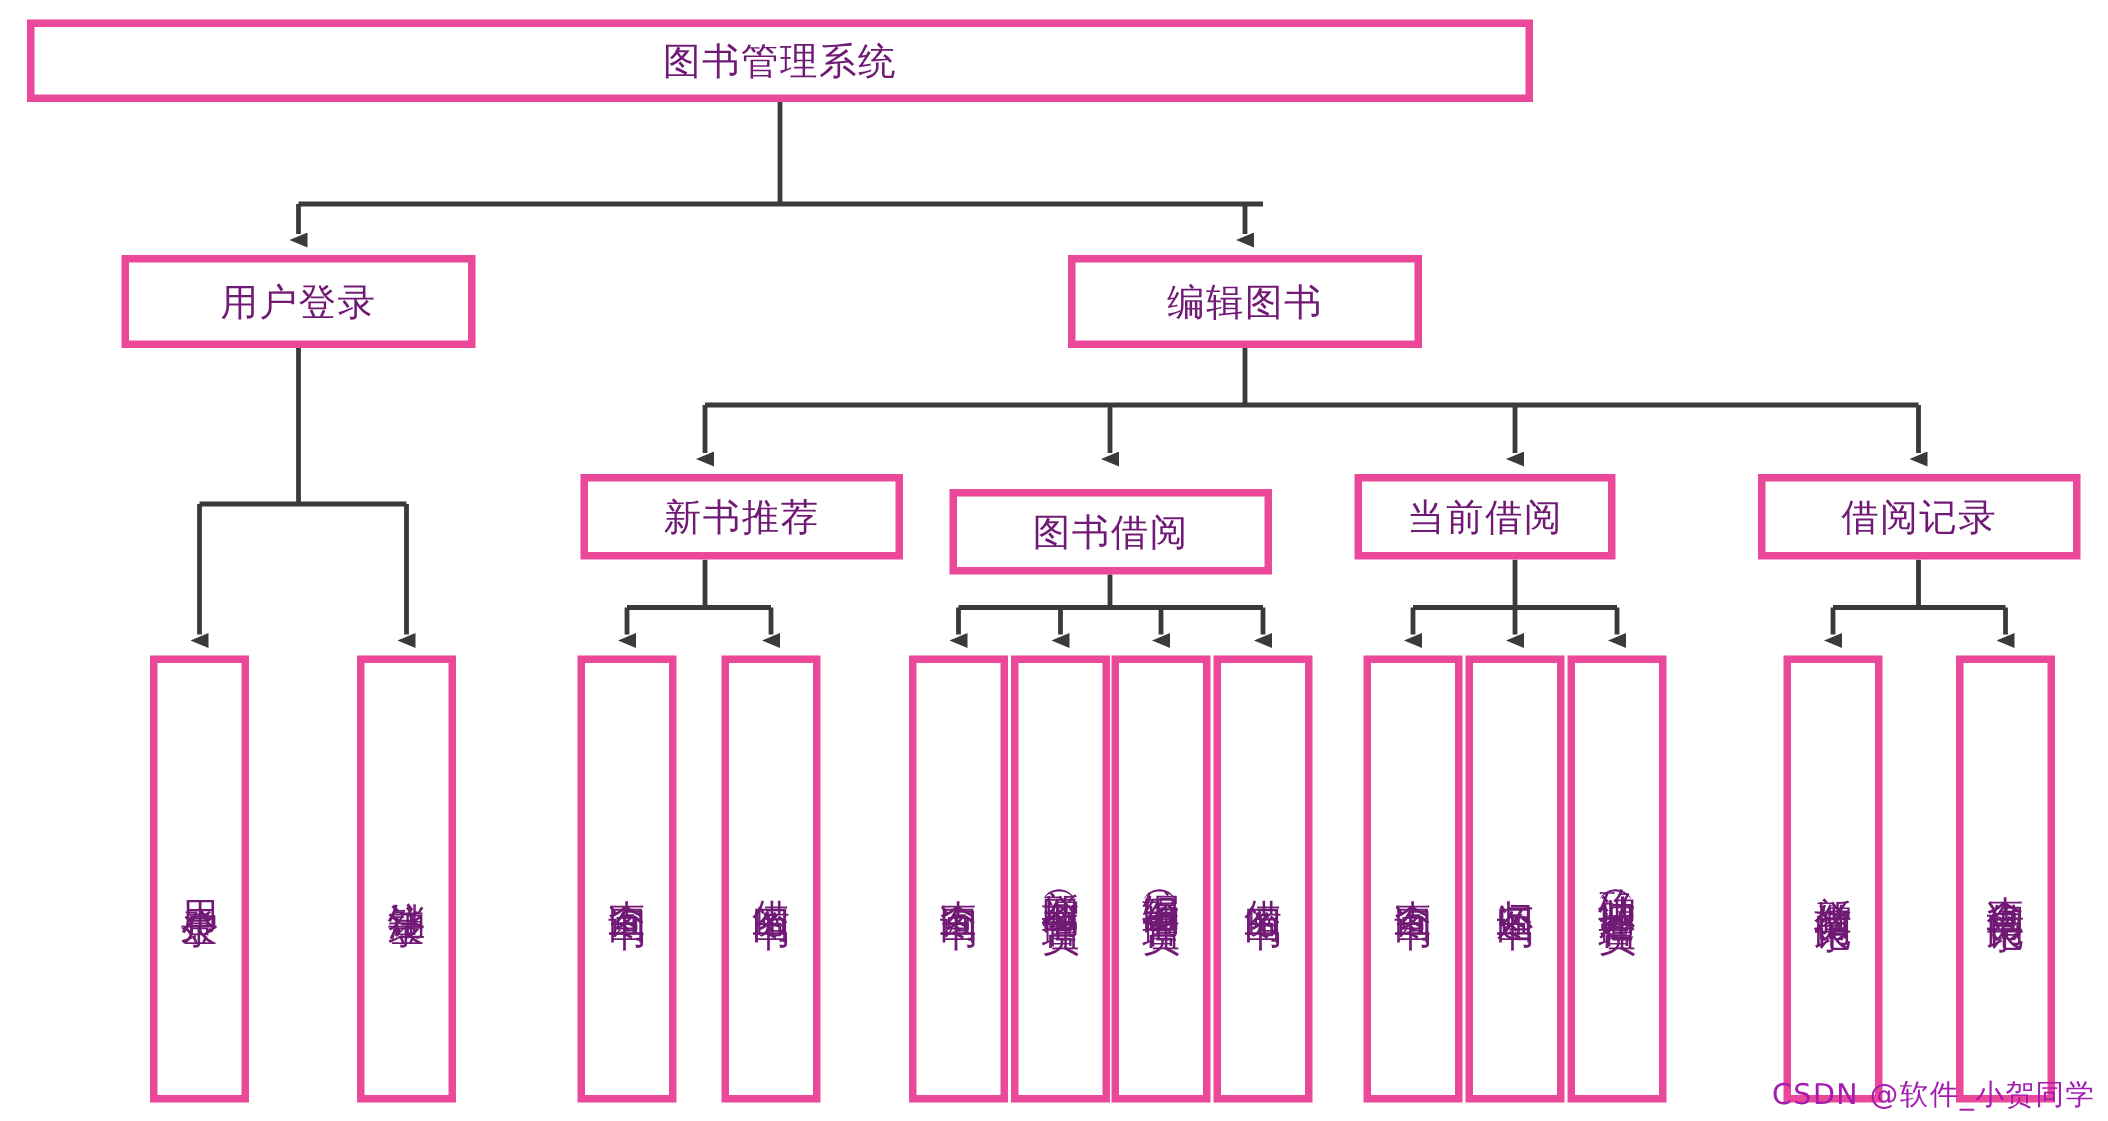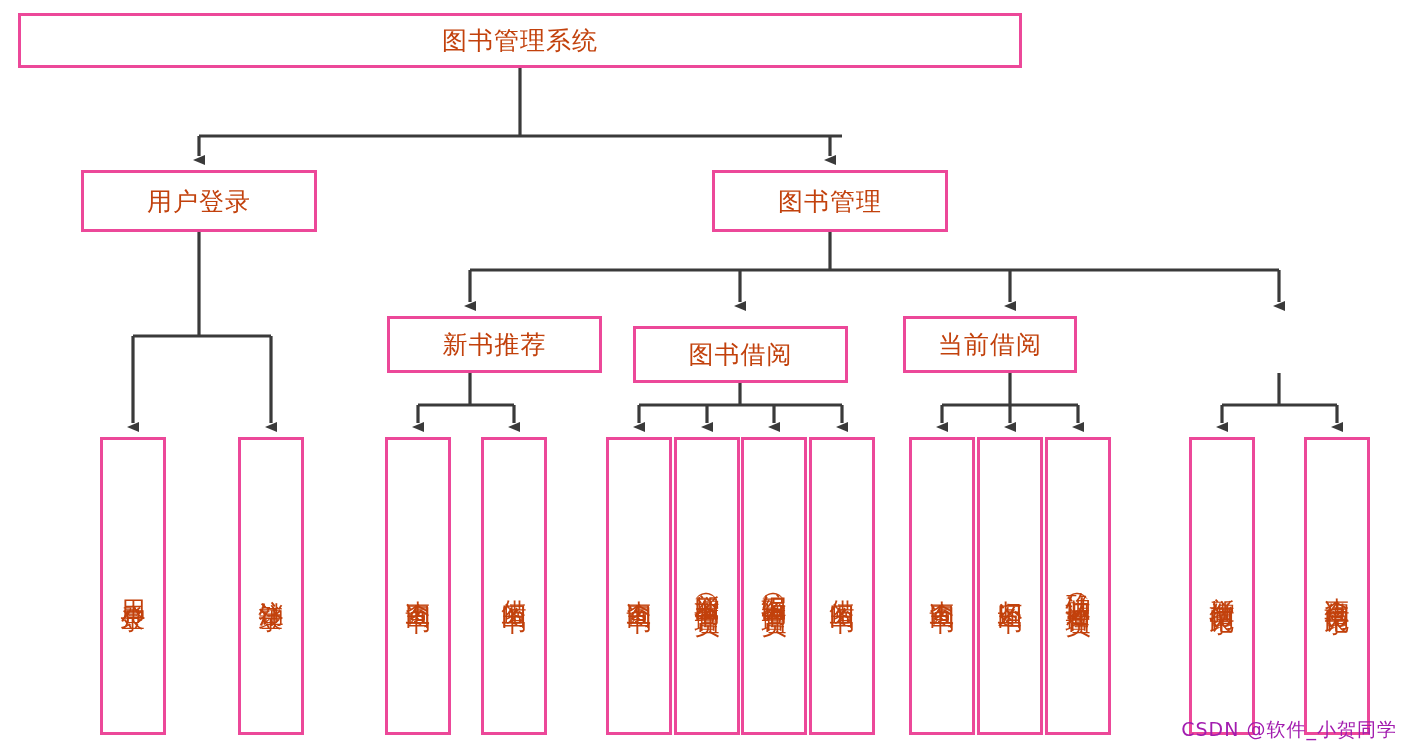--- a/index.html
+++ b/index.html
@@ -22,26 +22,26 @@
     position: absolute;
     left: 0;
     top: 0;
     width: 1405px;
     height: 747px;
     pointer-events: none;
   }
   .node {
     position: absolute;
     box-sizing: border-box;
-    border: 3px solid #ec4899;
+    border: 5px solid #ec4899;
     background: #ffffff;
     display: flex;
     align-items: center;
     justify-content: center;
-    color: #c2410c;
+    color: #701a75;
   }
   .node.horiz {
     font-size: 25px;
     letter-spacing: 1px;
   }
   .node.vert {
     writing-mode: vertical-rl;
     text-orientation: upright;
     font-size: 25px;
     letter-spacing: 3px;
@@ -120,31 +120,34 @@
   </svg>
 
   <div class="node horiz" style="left:18px; top:13px; width:1004px; height:55px;">
     <span>图书管理系统</span>
   </div>
 
   <div class="node horiz" style="left:81px; top:170px; width:236px; height:62px;">
     <span>用户登录</span>
   </div>
   <div class="node horiz" style="left:712px; top:170px; width:236px; height:62px;">
-    <span>图书管理</span>
+    <span>编辑图书</span>
   </div>
 
   <div class="node horiz" style="left:363px; top:316px; width:215px; height:57px;margin-left:24px;">
     <span>新书推荐</span>
   </div>
   <div class="node horiz" style="left:633px; top:316px; width:215px; height:57px;margin-top:10px;">
     <span>图书借阅</span>
   </div>
   <div class="node horiz" style="left:903px; top:316px; width:174px; height:57px;">
     <span>当前借阅</span>
+  </div>
+  <div class="node horiz" style="left:1172px; top:316px; width:215px; height:57px;">
+    <span>借阅记录</span>
   </div>
 
   <div class="node vert" style="left:100px; top:437px; width:66px; height:298px;">
     <span class="vtext">用户登录</span>
   </div>
   <div class="node vert" style="left:238px; top:437px; width:66px; height:298px;">
     <span class="vtext">注销登录</span>
   </div>
 
   <div class="node vert" style="left:385px; top:437px; width:66px; height:298px;">

